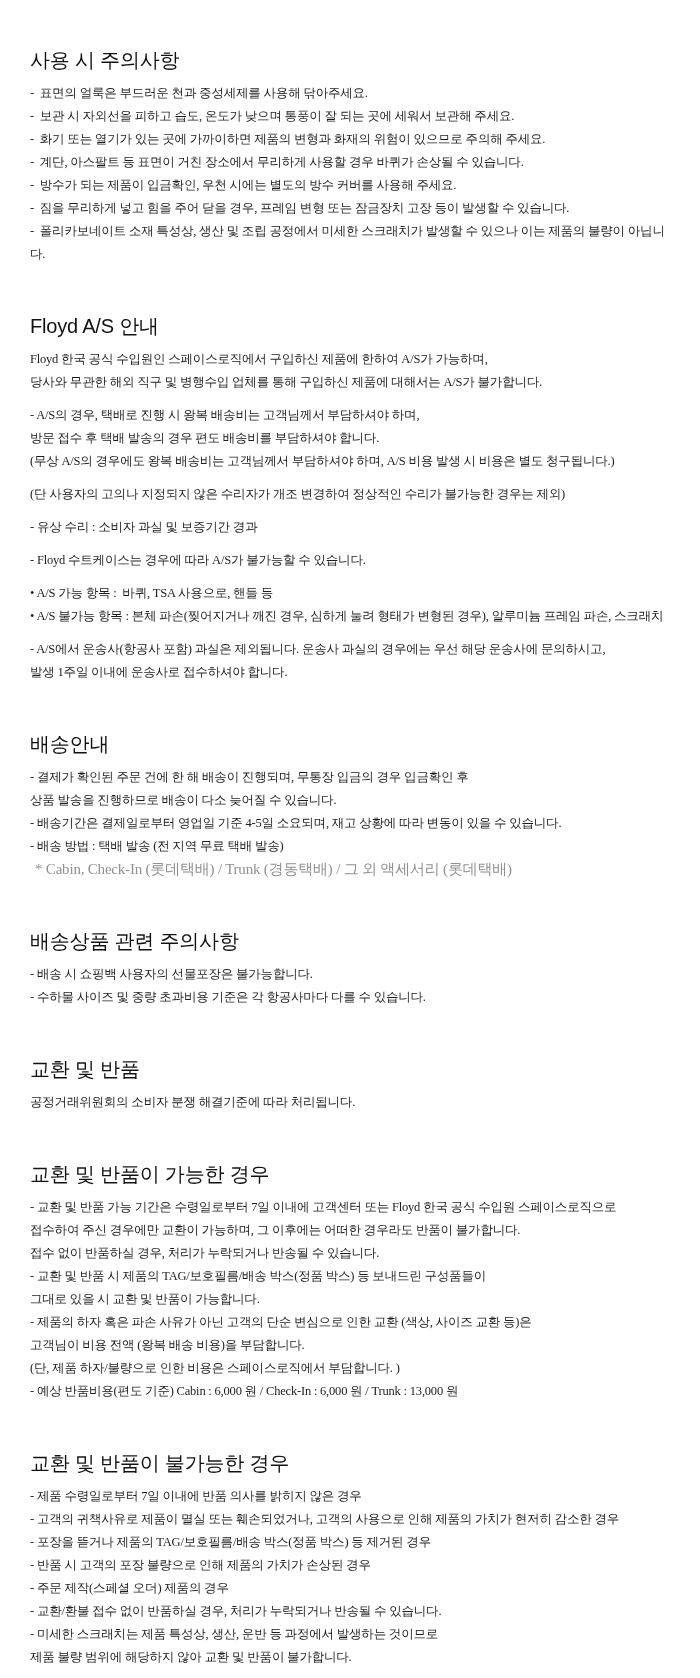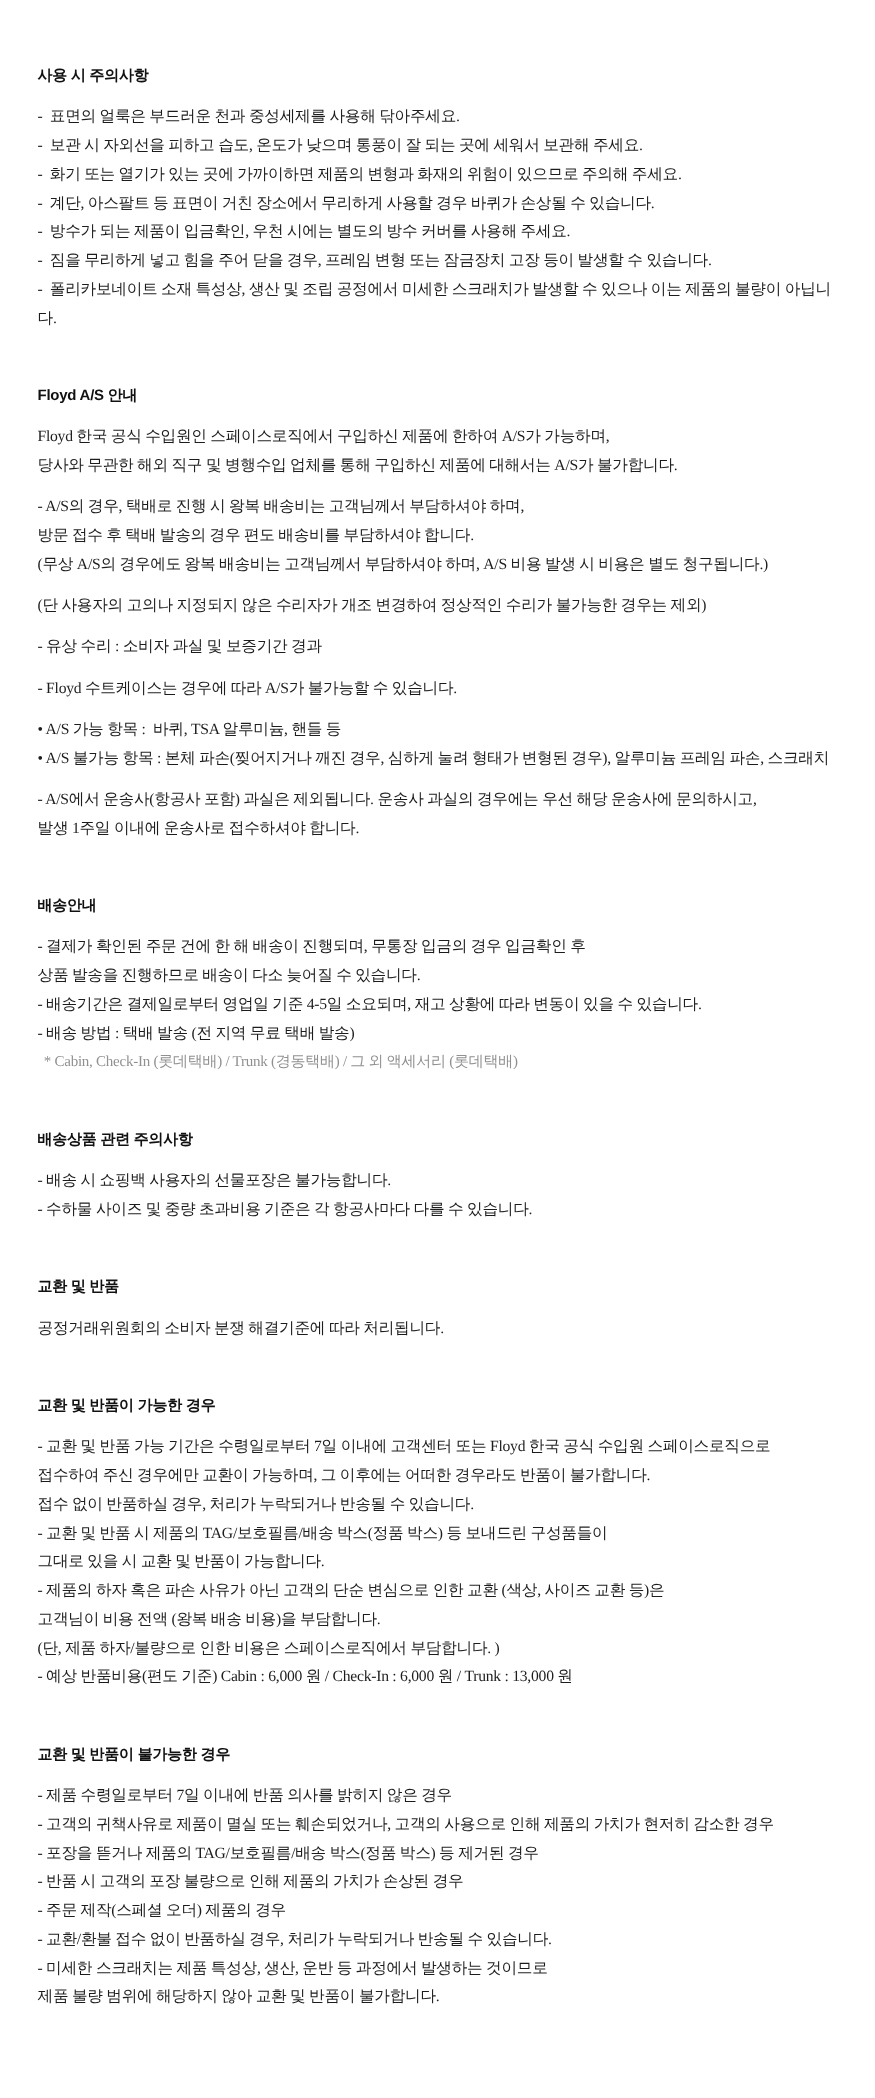--- a/index.html
+++ b/index.html
@@ -13,38 +13,38 @@
     min-height: 1678px;
     box-sizing: border-box;
     padding: 50px 22px 70px 30px;
     background: #ffffff;
     font-family: "Liberation Sans", "DejaVu Sans", sans-serif;
     font-size: 12.5px;
     line-height: 23px;
     color: #1c1c1c;
     letter-spacing: -0.2px;
   }
-  .section { margin-top: 40px; }
+  .section { margin-top: 50px; }
   .section:first-child { margin-top: 0; }
   .section-heading {
     margin: 0;
-    font-size: 12px;
+    font-size: 20px;
     line-height: 20px;
-    font-weight: 700;
+    font-weight: 400;
     color: #111111;
   }
   .para { margin: 10px 0 0 0; font-family: Liberation Serif, serif; }
   .para.first { margin-top: 12px; }
   .line {
     margin: 0;
     white-space: pre-wrap;
   }
   .line.muted {
     color: #909090;
-    font-size: 12px;
+    font-size: 15px;
     padding-left: 5px;
   }
 </style>
 </head>
 <body>
 
 <main class="page">
   <div id="sections-root">
       <section class="section">
         <h2 class="section-heading">사용 시 주의사항</h2>
@@ -72,21 +72,21 @@
         <div class="para">
           <p class="line">(단 사용자의 고의나 지정되지 않은 수리자가 개조 변경하여 정상적인 수리가 불가능한 경우는 제외)</p>
         </div>
         <div class="para">
           <p class="line">- 유상 수리 : 소비자 과실 및 보증기간 경과</p>
         </div>
         <div class="para">
           <p class="line">- Floyd 수트케이스는 경우에 따라 A/S가 불가능할 수 있습니다.</p>
         </div>
         <div class="para">
-          <p class="line">• A/S 가능 항목 :  바퀴, TSA 알루미늄, 핸들 등</p>
+          <p class="line">• A/S 가능 항목 :  바퀴, TSA 사용으로, 핸들 등</p>
           <p class="line">• A/S 불가능 항목 : 본체 파손(찢어지거나 깨진 경우, 심하게 눌려 형태가 변형된 경우), 알루미늄 프레임 파손, 스크래치</p>
         </div>
         <div class="para">
           <p class="line">- A/S에서 운송사(항공사 포함) 과실은 제외됩니다. 운송사 과실의 경우에는 우선 해당 운송사에 문의하시고,</p>
           <p class="line">발생 1주일 이내에 운송사로 접수하셔야 합니다.</p>
         </div>
       </section>
       <section class="section">
         <h2 class="section-heading">배송안내</h2>
         <div class="para first">

